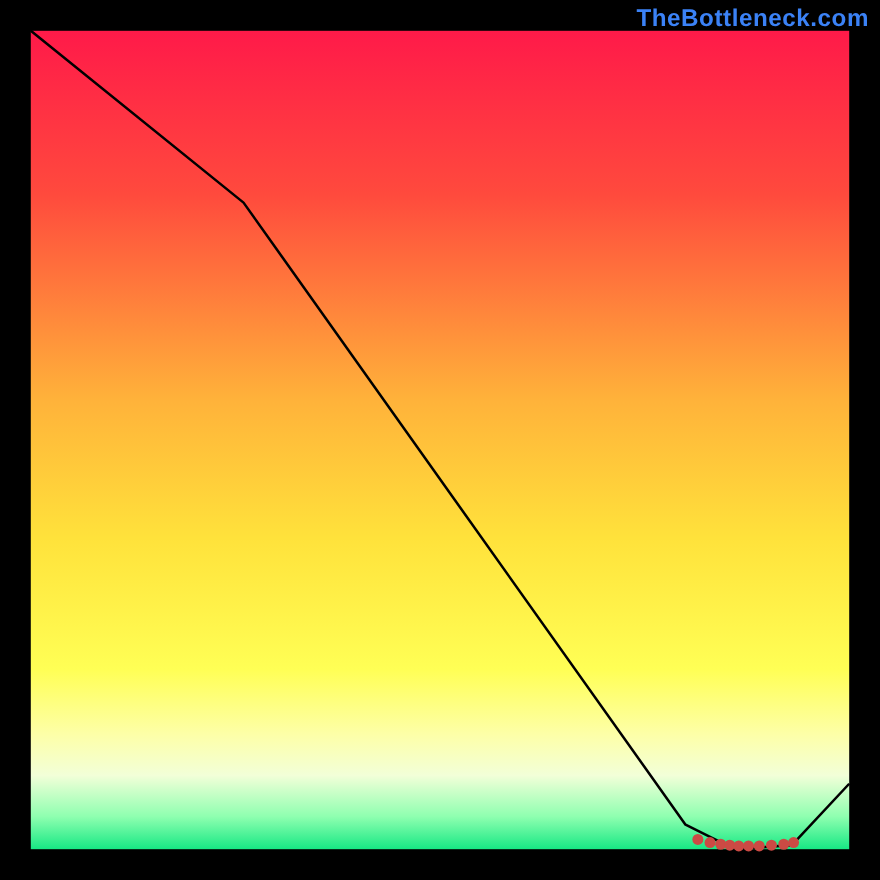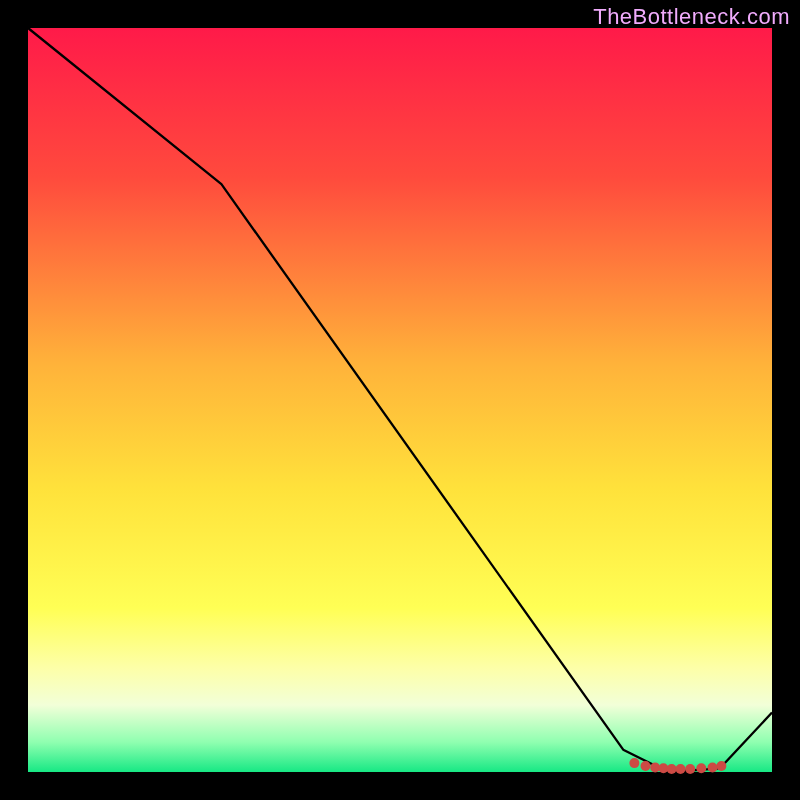--- a/index.html
+++ b/index.html
@@ -13,23 +13,23 @@
   }
   .frame {
     position: absolute;
     inset: 0;
     background: #000;
   }
   .watermark {
     position: absolute;
     top: 4px;
     right: 10px;
-    color: #f0abfc;
+    color: #3b82f6;
     font-size: 22px;
-    font-weight: 400;
+    font-weight: 700;
     letter-spacing: 0.5px;
     z-index: 20;
   }
   
   .plot {
     position: absolute;
     left: 28px;
     top: 28px;
     width: 744px;
     height: 744px;

